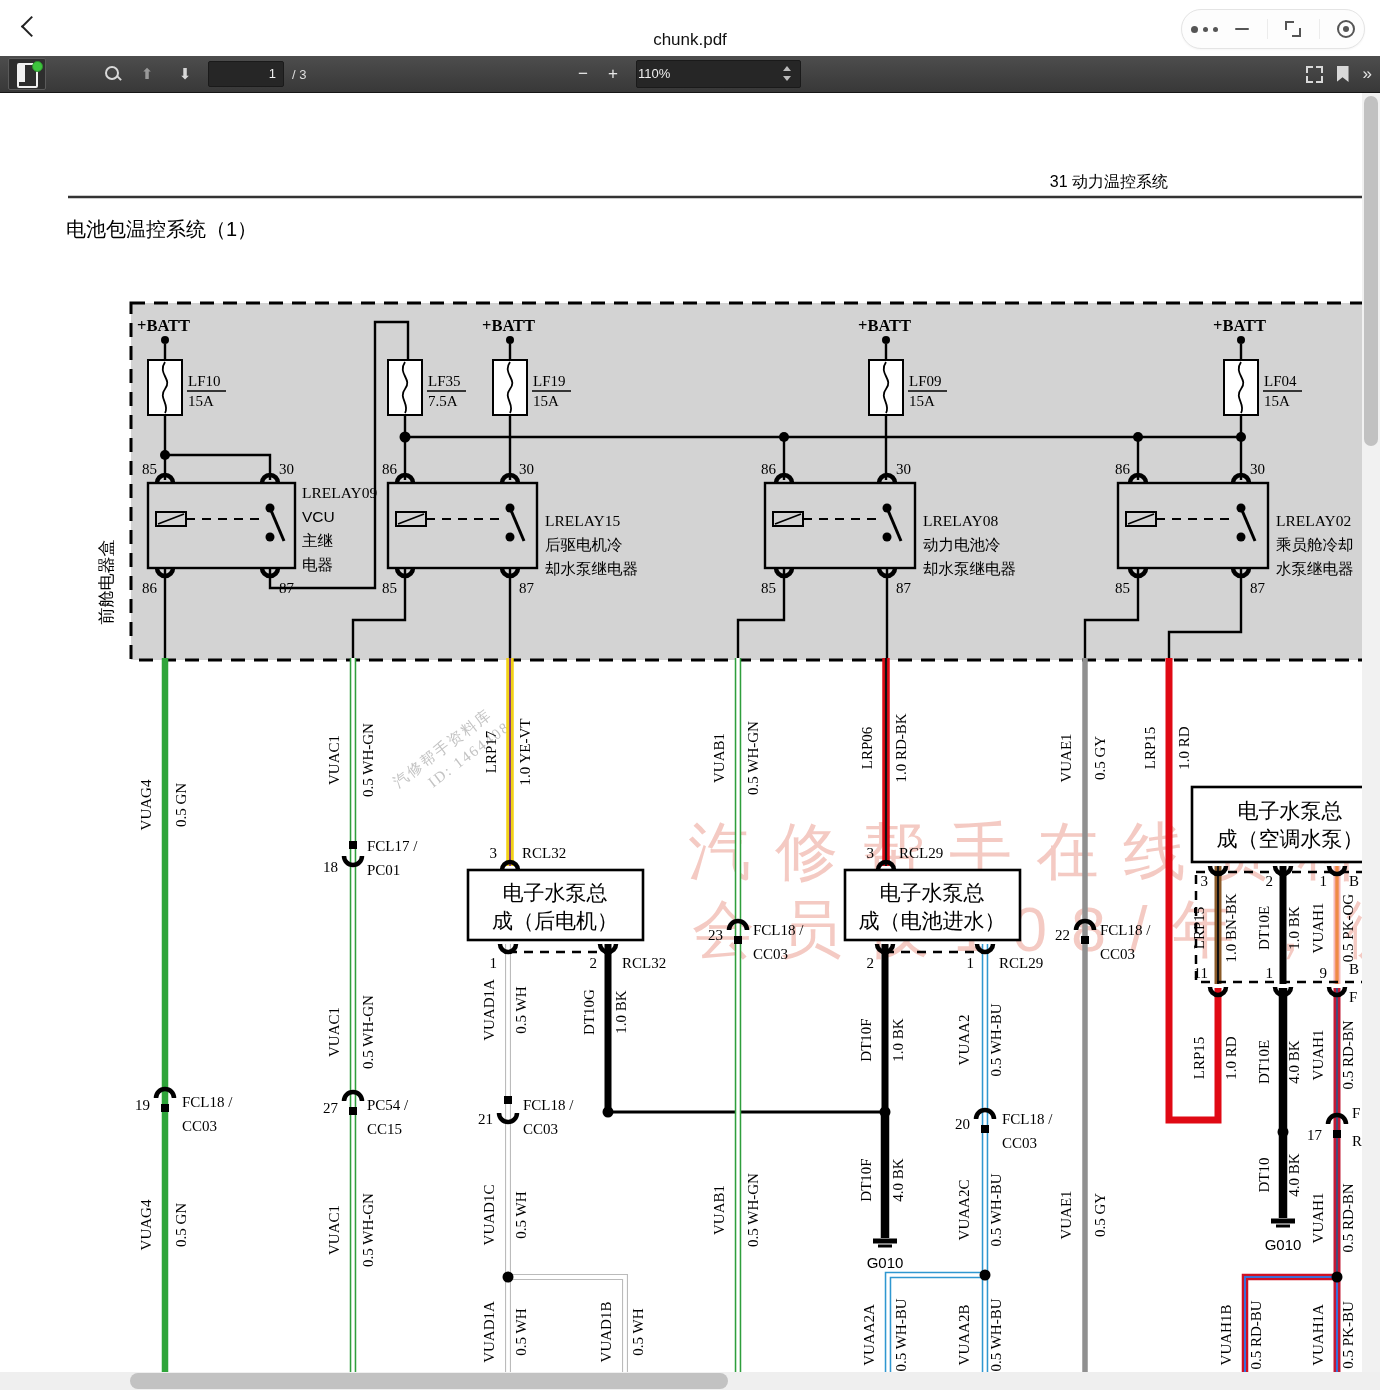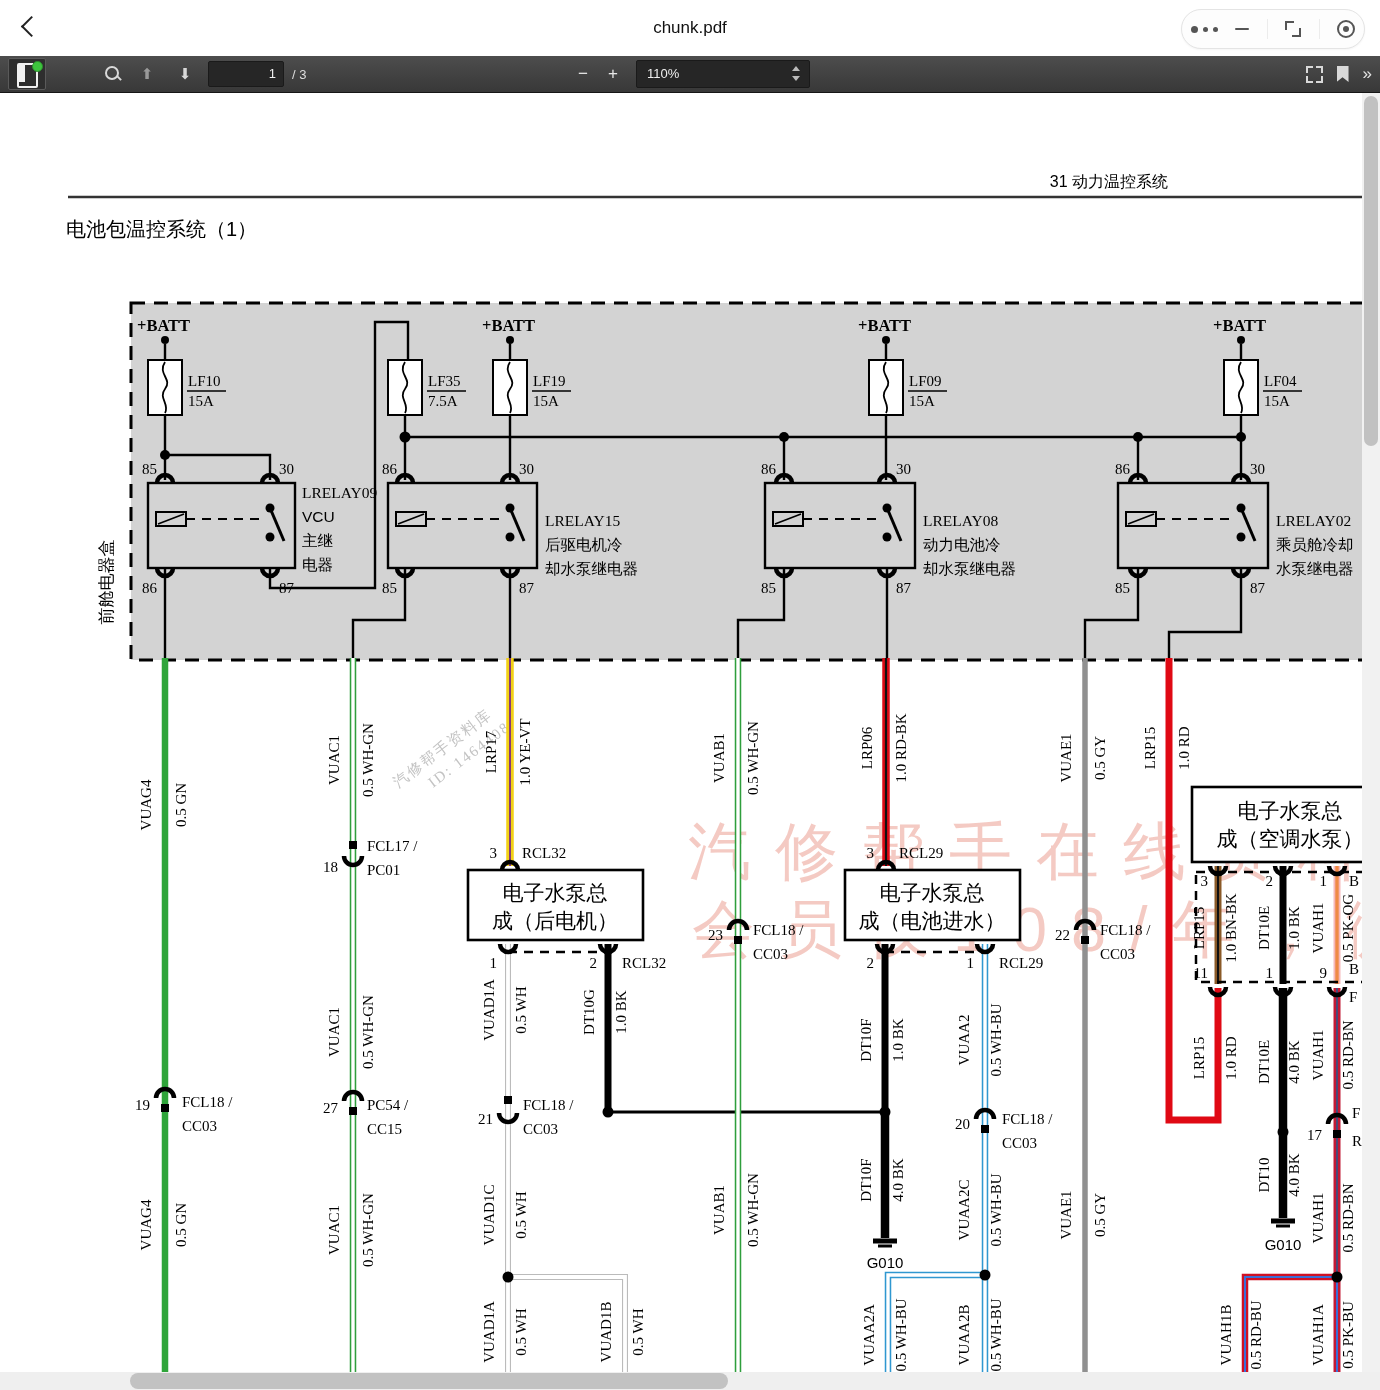--- a/index.html
+++ b/index.html
@@ -3,21 +3,21 @@
 <meta charset="utf-8">
 <style>
   html,body{margin:0;padding:0;background:#fff;}
   body{width:1380px;height:1390px;overflow:hidden;position:relative;
        font-family:"Liberation Sans",sans-serif;}
   
   .titlebar{position:absolute;left:0;top:0;width:1380px;height:56px;background:#fff;}
   .back{position:absolute;left:18px;top:17px;width:22px;height:22px;cursor:pointer;}
   .back::before{content:"";position:absolute;left:6px;top:2px;width:13px;height:13px;
      border-left:2.5px solid #222;border-bottom:2.5px solid #222;transform:rotate(45deg);}
-  .doc-title{position:absolute;left:0;top:0;width:100%;height:56px;line-height:56px;
+  .doc-title{position:absolute;left:0;top:12px;width:100%;height:56px;line-height:56px;
      text-align:center;font-size:17px;color:#111;}
   .pill{position:absolute;right:15px;top:9px;width:182px;height:38px;border:1px solid #e4e4e4;
      border-radius:20px;background:#fdfdfd;display:flex;align-items:center;justify-content:space-around;
      box-shadow:0 1px 2px rgba(0,0,0,.04);}
   .pill .sep{width:1px;height:20px;background:#ececec;}
   .pdots{display:flex;gap:5px;align-items:center;}
   .pdots i{display:block;border-radius:50%;background:#555;}
   .pdots i:nth-child(1){width:7px;height:7px;}
   .pdots i:nth-child(2){width:5px;height:5px;}
   .pdots i:nth-child(3){width:5px;height:5px;}
@@ -43,21 +43,21 @@
   .mag::before{content:"";position:absolute;left:1px;top:1px;width:10px;height:10px;border:2px solid #d9d9d9;border-radius:50%;}
   .mag::after{content:"";position:absolute;left:12px;top:12px;width:6px;height:2px;background:#d9d9d9;transform:rotate(45deg);}
   .arr{width:26px;margin-left:12px;font-size:15px;}
   .arr.up{color:#9a9a9a;}
   .pagebox{width:60px;height:24px;margin-left:10px;background:#262626;border:1px solid #1a1a1a;
      border-radius:2px;color:#eee;font-size:13px;text-align:right;padding:0 7px;line-height:24px;}
   .pagetotal{color:#ddd;font-size:13px;margin-left:8px;}
   .zoomgrp{position:absolute;left:568px;display:flex;align-items:center;}
   .zminus,.zplus{font-size:17px;width:30px;text-align:center;color:#e8e8e8;cursor:pointer;}
   .zselect{width:162px;height:26px;margin-left:8px;background:#262626;border:1px solid #1a1a1a;border-radius:2px;
-     color:#eee;font-size:13px;line-height:26px;padding-left:10px;position:relative;cursor:pointer;}
+     color:#eee;font-size:13px;line-height:26px;padding-left:1px;position:relative;cursor:pointer;}
   .zspin{position:absolute;right:8px;top:5px;width:9px;height:16px;}
   .zspin::before{content:"";position:absolute;top:0;left:0;border-left:4.5px solid transparent;border-right:4.5px solid transparent;border-bottom:5px solid #bbb;}
   .zspin::after{content:"";position:absolute;bottom:1px;left:0;border-left:4.5px solid transparent;border-right:4.5px solid transparent;border-top:5px solid #bbb;}
   .tright{position:absolute;right:10px;display:flex;align-items:center;gap:14px;}
   .fsico{position:relative;width:17px;height:17px;}
   .fsico::before{content:"";position:absolute;left:0;top:0;width:5px;height:5px;border-left:2px solid #d9d9d9;border-top:2px solid #d9d9d9;}
   .fsico::after{content:"";position:absolute;right:0;top:0;width:5px;height:5px;border-right:2px solid #d9d9d9;border-top:2px solid #d9d9d9;}
   .fsico .b1{position:absolute;left:0;bottom:0;width:5px;height:5px;border-left:2px solid #d9d9d9;border-bottom:2px solid #d9d9d9;}
   .fsico .b2{position:absolute;right:0;bottom:0;width:5px;height:5px;border-right:2px solid #d9d9d9;border-bottom:2px solid #d9d9d9;}
   .bmico{width:12px;height:16px;background:#d9d9d9;clip-path:polygon(0 0,100% 0,100% 100%,50% 70%,0 100%);}

